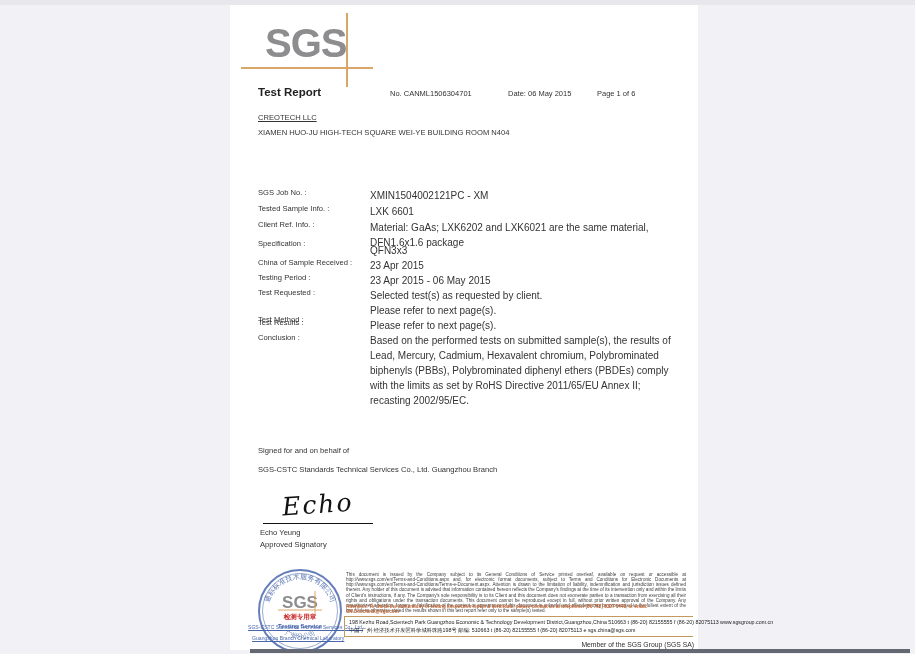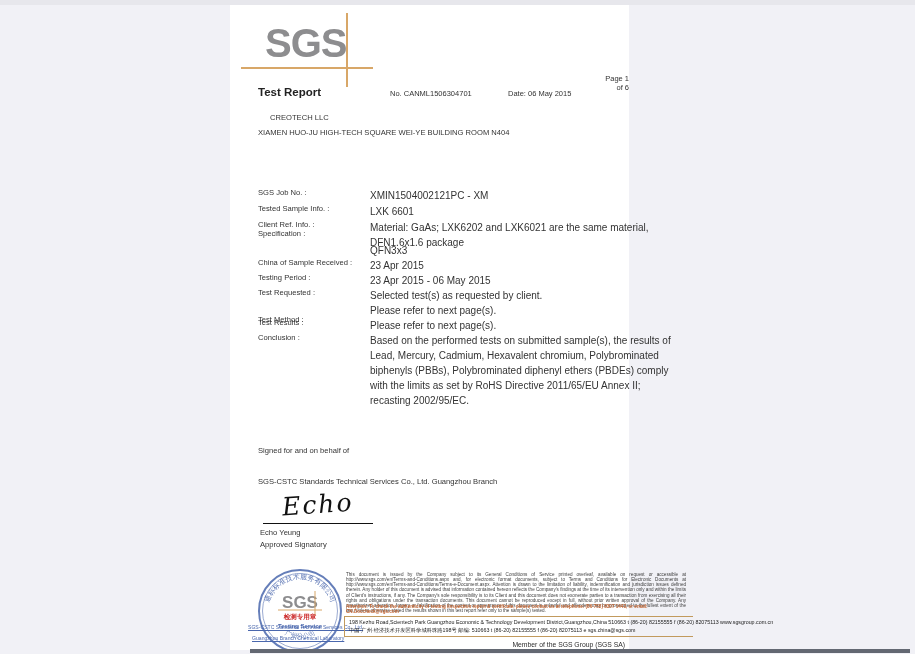--- a/index.html
+++ b/index.html
@@ -5,21 +5,21 @@
   html,body{margin:0;padding:0;}
   body{
     width:915px;height:654px;position:relative;overflow:hidden;
     background:#f1f1f6;
     font-family:"Liberation Sans", sans-serif;
     color:#3a3a3a;
     -webkit-font-smoothing:antialiased;
   }
   .topstrip{position:absolute;left:0;top:0;width:915px;height:5px;background:#e7e7ec;}
   .page{
-    position:absolute;left:230px;top:5px;width:399px;height:645px;
+    position:absolute;left:230px;top:5px;width:468px;height:645px;
     background:#ffffff;
   }
   .abs{position:absolute;}
 
   
   .logo-text{
     font-weight:bold;color:#8d8d8f;font-size:40px;letter-spacing:-1px;
     font-family:"Liberation Sans", sans-serif;line-height:1;
   }
   .logo-hline{background:#d8a768;height:2px;}
@@ -64,37 +64,37 @@
 
   <div class="abs" style="left:33px;top:14px;width:110px;height:62px;">
     <div class="abs logo-text" style="left:2px;top:4px;">SGS</div>
     <div class="abs logo-hline" style="left:-22px;top:48px;width:132px;"></div>
     <div class="abs logo-vline" style="left:83px;top:-6px;height:74px;"></div>
   </div>
 
   <div class="abs title" style="left:28px;top:81px;">Test Report</div>
   <div class="abs meta" style="left:160px;top:84px;">No. CANML1506304701</div>
   <div class="abs meta" style="left:278px;top:84px;">Date: 06 May 2015</div>
-  <div class="abs meta" style="left:367px;top:69px;text-align:right;">Page 1 of 6</div>
+  <div class="abs meta" style="left:367px;top:84px;text-align:right;">Page 1 of 6</div>
 
-  <div class="abs bodytxt" style="left:40px;top:108px;">CREOTECH LLC</div>
+  <div class="abs bodytxt" style="left:28px;top:108px;text-decoration:underline;">CREOTECH LLC</div>
   <div class="abs bodytxt" style="left:28px;top:123px;">XIAMEN HUO-JU HIGH-TECH SQUARE WEI-YE BUILDING ROOM N404</div>
 
 
   <div>
     <span class="rowlabel" style="top:183px;">SGS Job No. :</span>
     <span class="rowvalue" style="top:183px;">XMIN1504002121PC - XM</span>
 
     <span class="rowlabel" style="top:199px;">Tested Sample Info. :</span>
     <span class="rowvalue" style="top:199px;">LXK 6601</span>
 
     <span class="rowlabel" style="top:215px;">Client Ref. Info. :</span>
     <span class="rowvalue" style="top:215px;">Material: GaAs; LXK6202 and LXK6021 are the same material, DFN1.6x1.6 package</span>
 
-    <span class="rowlabel" style="top:224px;">Specification :</span>
+    <span class="rowlabel" style="top:234px;">Specification :</span>
     <span class="rowvalue" style="top:238px;">QFN3x3</span>
 
     <span class="rowlabel" style="top:253px;">China of Sample Received :</span>
     <span class="rowvalue" style="top:253px;">23 Apr 2015</span>
 
     <span class="rowlabel" style="top:268px;">Testing Period :</span>
     <span class="rowvalue" style="top:268px;">23 Apr 2015 - 06 May 2015</span>
 
     <span class="rowlabel" style="top:283px;">Test Requested :</span>
     <span class="rowvalue" style="top:283px;">Selected test(s) as requested by client.</span>
@@ -103,21 +103,21 @@
     <span class="rowvalue" style="top:298px;">Please refer to next page(s).</span>
 
     <span class="rowlabel" style="top:313px;">Test Results :</span>
     <span class="rowvalue" style="top:313px;">Please refer to next page(s).</span>
 
     <span class="rowlabel" style="top:328px;">Conclusion :</span>
     <span class="rowvalue" style="top:328px;">Based on the performed tests on submitted sample(s), the results of Lead, Mercury, Cadmium, Hexavalent chromium, Polybrominated biphenyls (PBBs), Polybrominated diphenyl ethers (PBDEs) comply with the limits as set by RoHS Directive 2011/65/EU Annex II; recasting 2002/95/EC.</span>
   </div>
 
   <div class="abs bodytxt" style="left:28px;top:441px;">Signed for and on behalf of</div>
-  <div class="abs bodytxt" style="left:28px;top:472px;">SGS-CSTC Standards Technical Services Co., Ltd. Guangzhou Branch</div>
+  <div class="abs bodytxt" style="left:28px;top:460px;">SGS-CSTC Standards Technical Services Co., Ltd. Guangzhou Branch</div>
 
   <div class="abs script" style="left:52px;top:485px;">Echo</div>
   <div class="abs sigline" style="left:33px;top:518px;width:110px;"></div>
   <div class="abs bodytxt" style="left:30px;top:523px;">Echo Yeung</div>
   <div class="abs bodytxt" style="left:30px;top:535px;">Approved Signatory</div>
 
   <svg class="abs" style="left:26px;top:562px;" width="88" height="88" viewBox="0 0 88 88">
     <circle cx="44" cy="44" r="41" fill="none" stroke="#4a67ad" stroke-width="2" opacity="0.85"></circle>
     <circle cx="44" cy="44" r="37.5" fill="none" stroke="#4a67ad" stroke-width="0.8" opacity="0.7"></circle>
     <defs>

